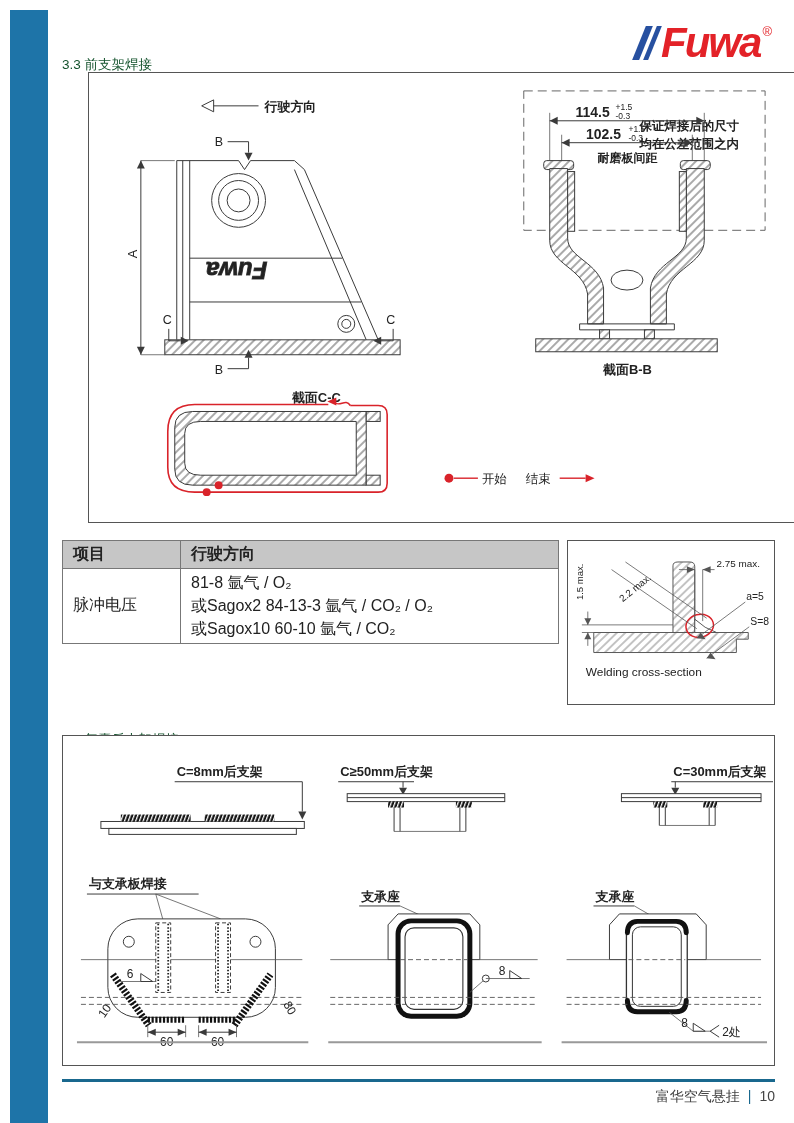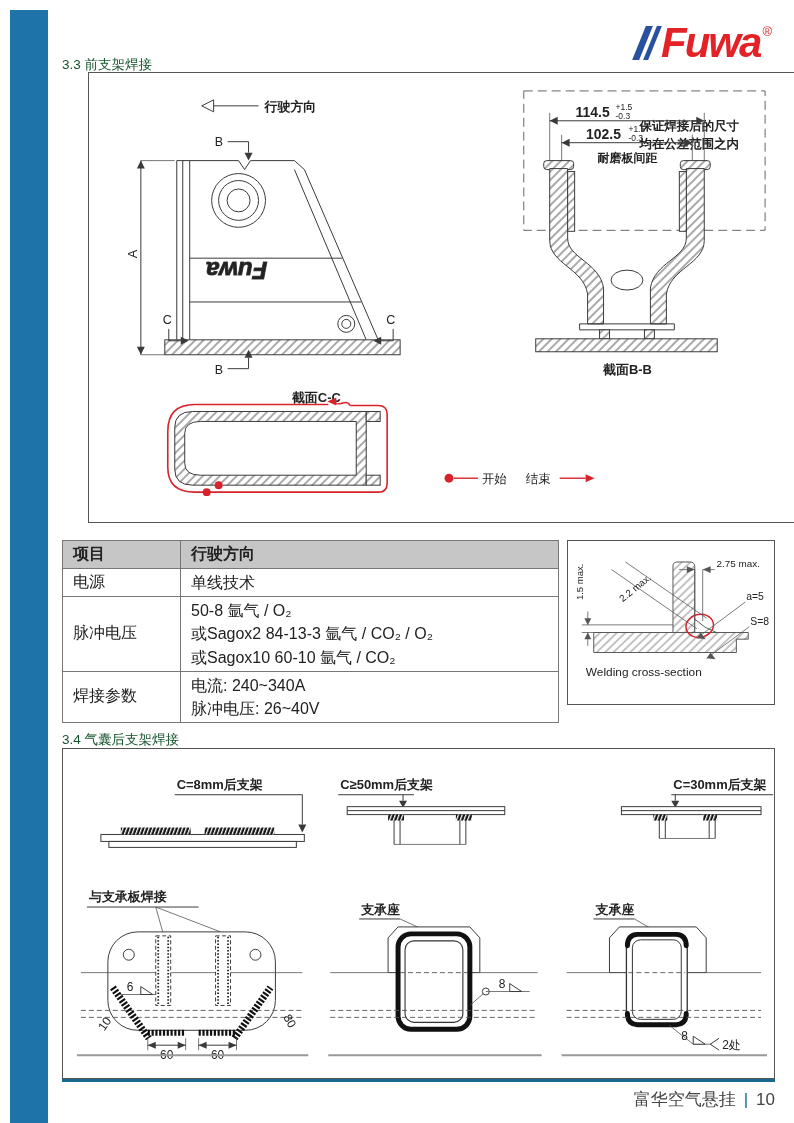--- a/index.html
+++ b/index.html
@@ -16,21 +16,21 @@
   .logo .reg{color:#e32228;font-size:13px;margin-left:2px;margin-top:2px;}
   .sec-title{position:absolute;left:62px;font-size:13.5px;color:#14532d;}
   .box{position:absolute;left:62px;border:1px solid #555;background:#fff;}
   table.spec{position:absolute;left:62px;top:540px;width:497px;border-collapse:collapse;font-size:16px;color:#222;table-layout:fixed;}
   table.spec th,table.spec td{border:1px solid #777;padding:2px 6px 2px 10px;text-align:left;vertical-align:middle;}
   table.spec th{background:#c6c6c6;height:23px;font-weight:600;}
   table.spec td.item{width:118px;}
   table.spec .line{line-height:1.45;}
   .weld-box{position:absolute;left:567px;top:540px;width:206px;height:163px;border:1px solid #555;background:#fff;}
   .footer-line{position:absolute;left:62px;top:1079px;width:713px;height:3px;background:#19688e;}
-  .footer-text{position:absolute;right:19px;top:1088px;font-size:17px;color:#444;}
+  .footer-text{position:absolute;right:19px;top:1088px;font-size:14px;color:#444;}
   .footer-text .sep{color:#19688e;margin:0 8px;}
   svg{display:block;font-family:inherit;}
   svg text{fill:#222;}
   .dln{stroke:#3a3a3a;stroke-width:1;fill:none;}
   .thin{stroke:#555;stroke-width:0.8;fill:none;}
   .dash{stroke:#555;stroke-width:0.9;fill:none;stroke-dasharray:5,3;}
   .red{stroke:#d9232a;fill:none;}
   .redf{fill:#d9232a;stroke:none;}
   .arr{fill:#3a3a3a;stroke:none;}
 </style>
@@ -181,39 +181,26 @@
       <col style="width:118px">
       <col>
     </colgroup>
   <thead>
     <tr>
       <th>项目</th>
       <th>行驶方向</th>
     </tr>
   </thead>
   <tbody>
-    <tr style="height:26px;">
-      <td class="item">电源</td>
-      <td>
-          <div class="line">单线技术</div>
-        </td>
-    </tr>
     <tr style="height:52px;">
       <td class="item">脉冲电压</td>
       <td>
-        <div class="line">50-8 氩气 / O₂</div>
+        <div class="line">81-8 氩气 / O₂</div>
         <div class="line">或Sagox2 84-13-3 氩气 / CO₂ / O₂</div>
         <div class="line">或Sagox10 60-10 氩气 / CO₂</div>
-      </td>
-    </tr>
-    <tr style="height:34px;">
-      <td class="item">焊接参数</td>
-      <td>
-        <div class="line">电流: 240~340A</div>
-        <div class="line">脉冲电压: 26~40V</div>
       </td>
     </tr>
   </tbody>
 </table>
 
 <div class="weld-box">
 <svg width="206" height="163" viewBox="0 0 208 171" preserveAspectRatio="none">
   <defs>
     <pattern id="h2" width="6" height="6" patternUnits="userSpaceOnUse" patternTransform="rotate(45)">
       <rect width="6" height="6" fill="#fff"></rect>
@@ -258,21 +245,21 @@
     <line class="thin" x1="183" y1="90" x2="140" y2="123"></line>
     <polygon fill="#555" points="144,117 149,124 140,123"></polygon>
     <text x="184" y="88" font-size="10.5" fill="#555">S=8</text>
   </g>
   <text x="18" y="142" font-size="12" fill="#555">Welding cross-section</text>
 </svg>
 </div>
 
 <div class="sec-title" style="top:731px;">3.4 气囊后支架焊接</div>
 
-<div class="box" style="top:735px;width:711px;height:329px;margin-top:13px;">
+<div class="box" style="top:735px;width:711px;height:329px;">
 <svg width="711" height="329" viewBox="0 0 713 331" preserveAspectRatio="none">
   <defs>
     <pattern id="wp" width="3.5" height="10" patternUnits="userSpaceOnUse" patternTransform="rotate(20)">
       <rect width="3.5" height="10" fill="#fff"></rect>
           <line x1="1.5" y1="0" x2="1.5" y2="10" stroke="#111" stroke-width="2.2"></line>
     </pattern>
   </defs>
 
   <g>
     <text x="114" y="40" font-size="13" font-weight="600">C=8mm后支架</text>

